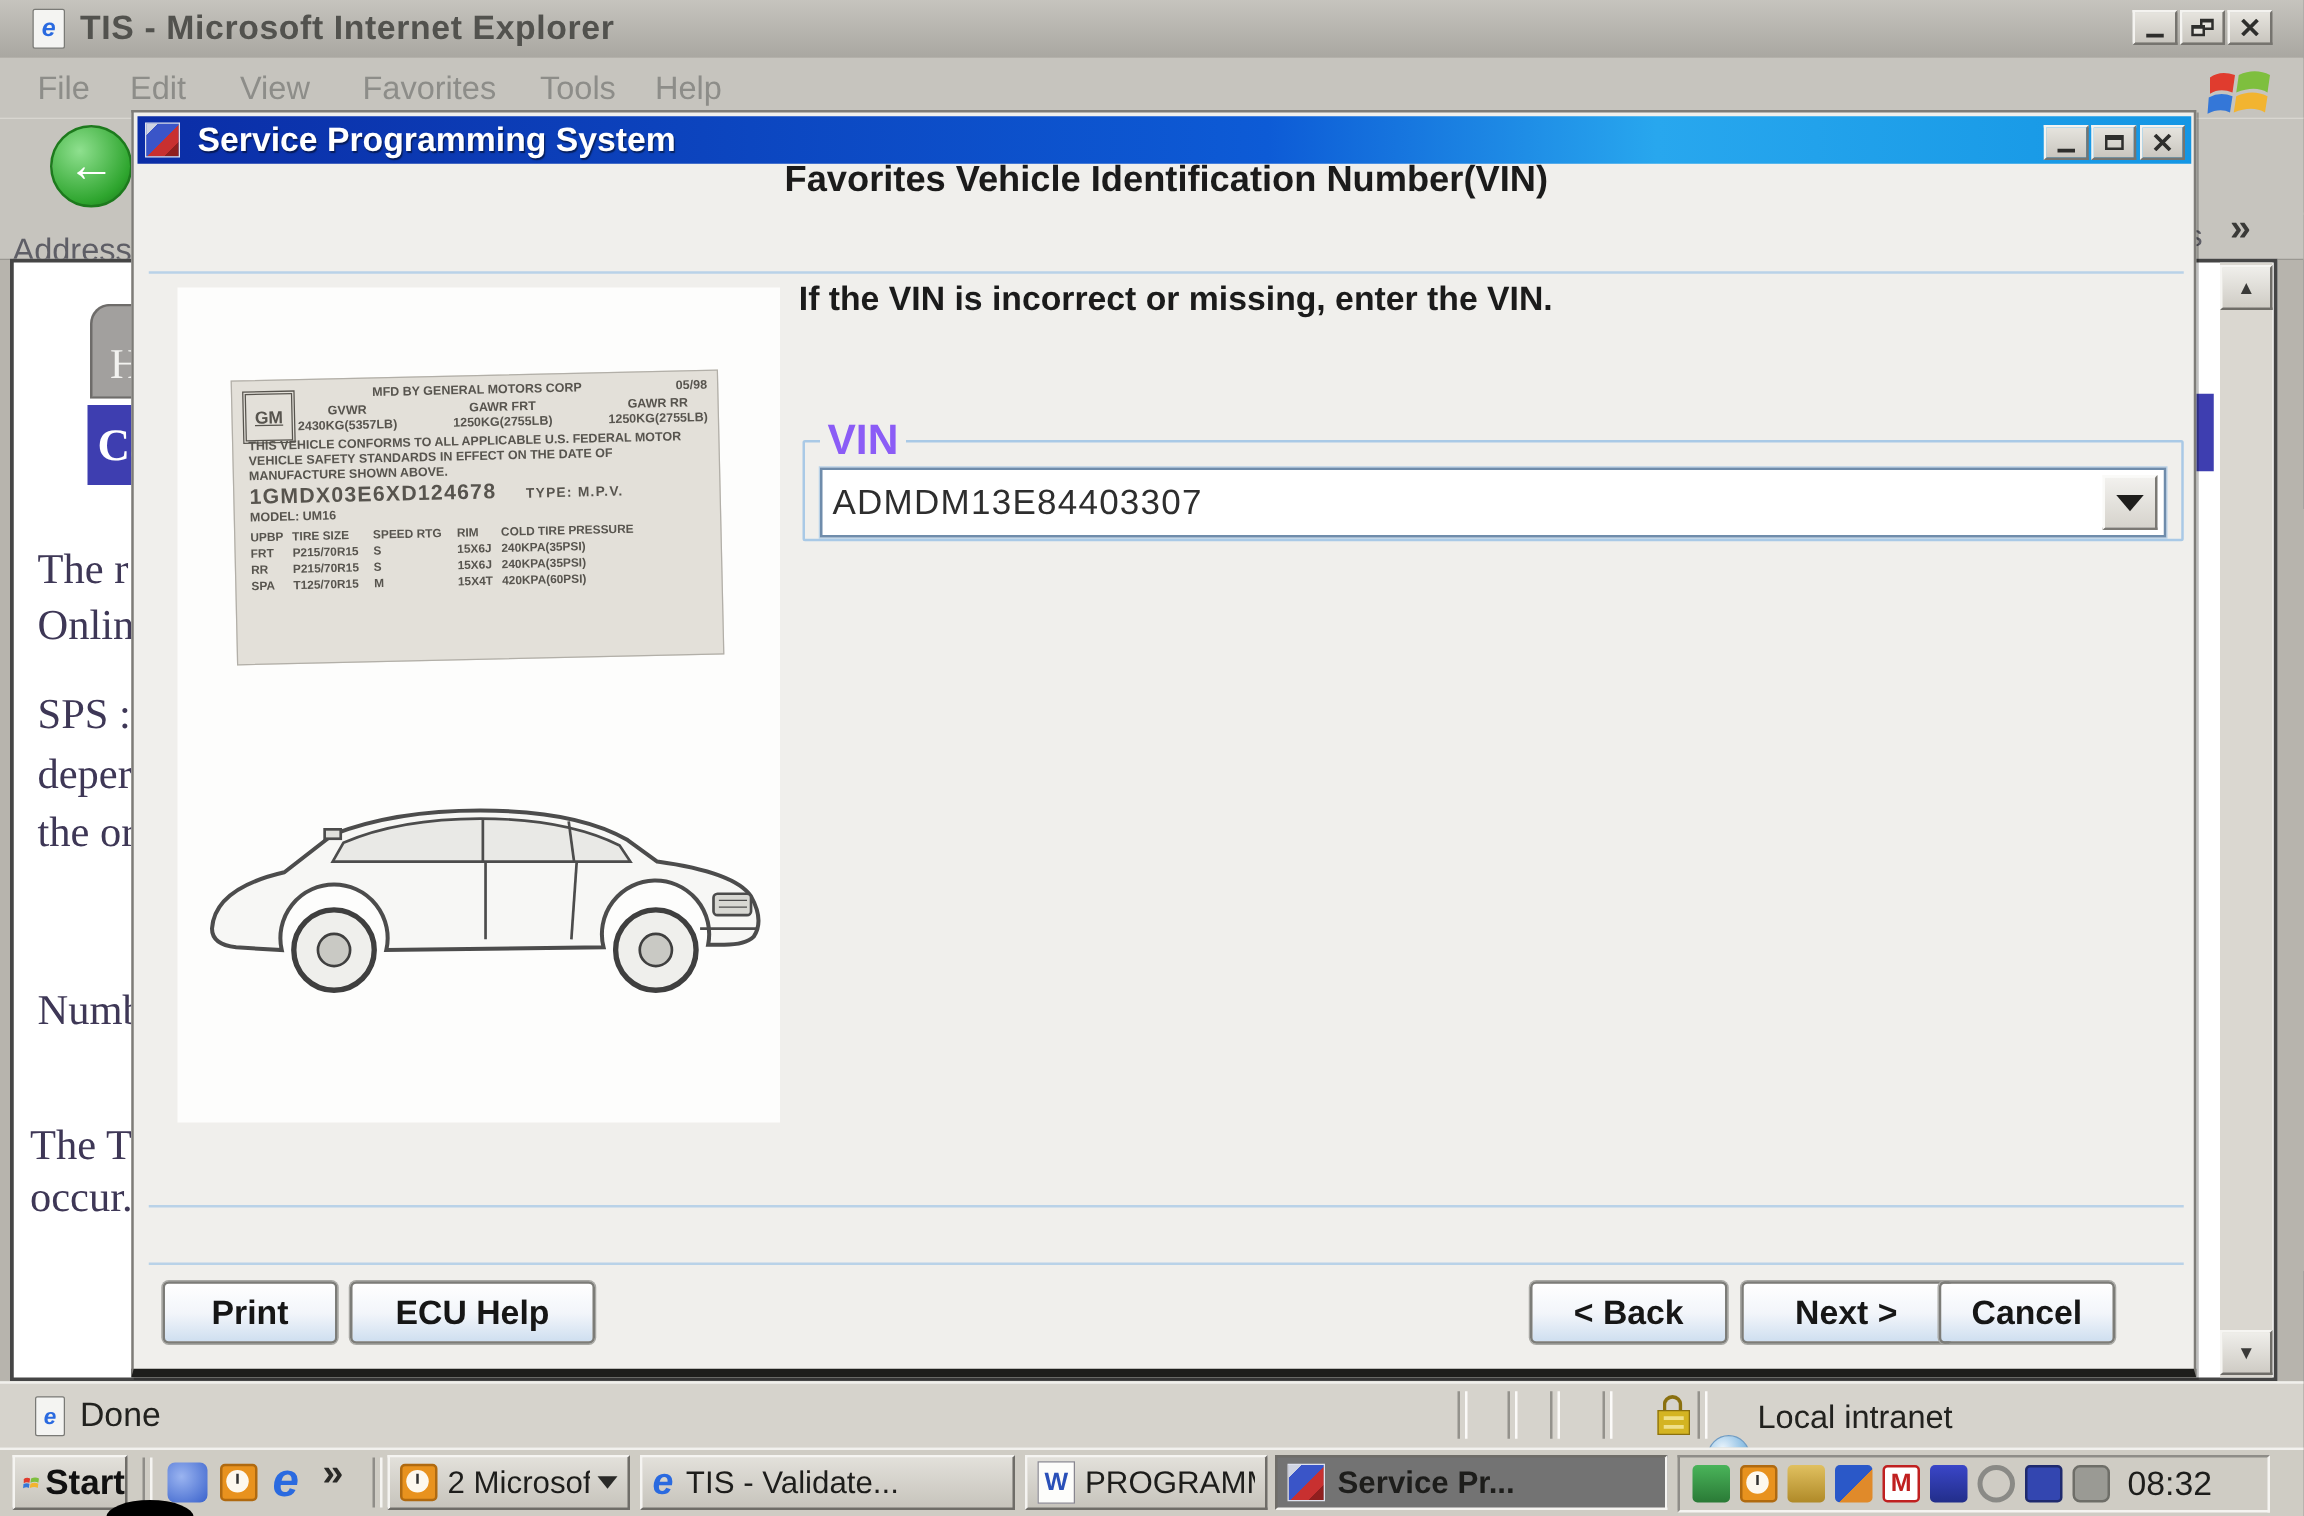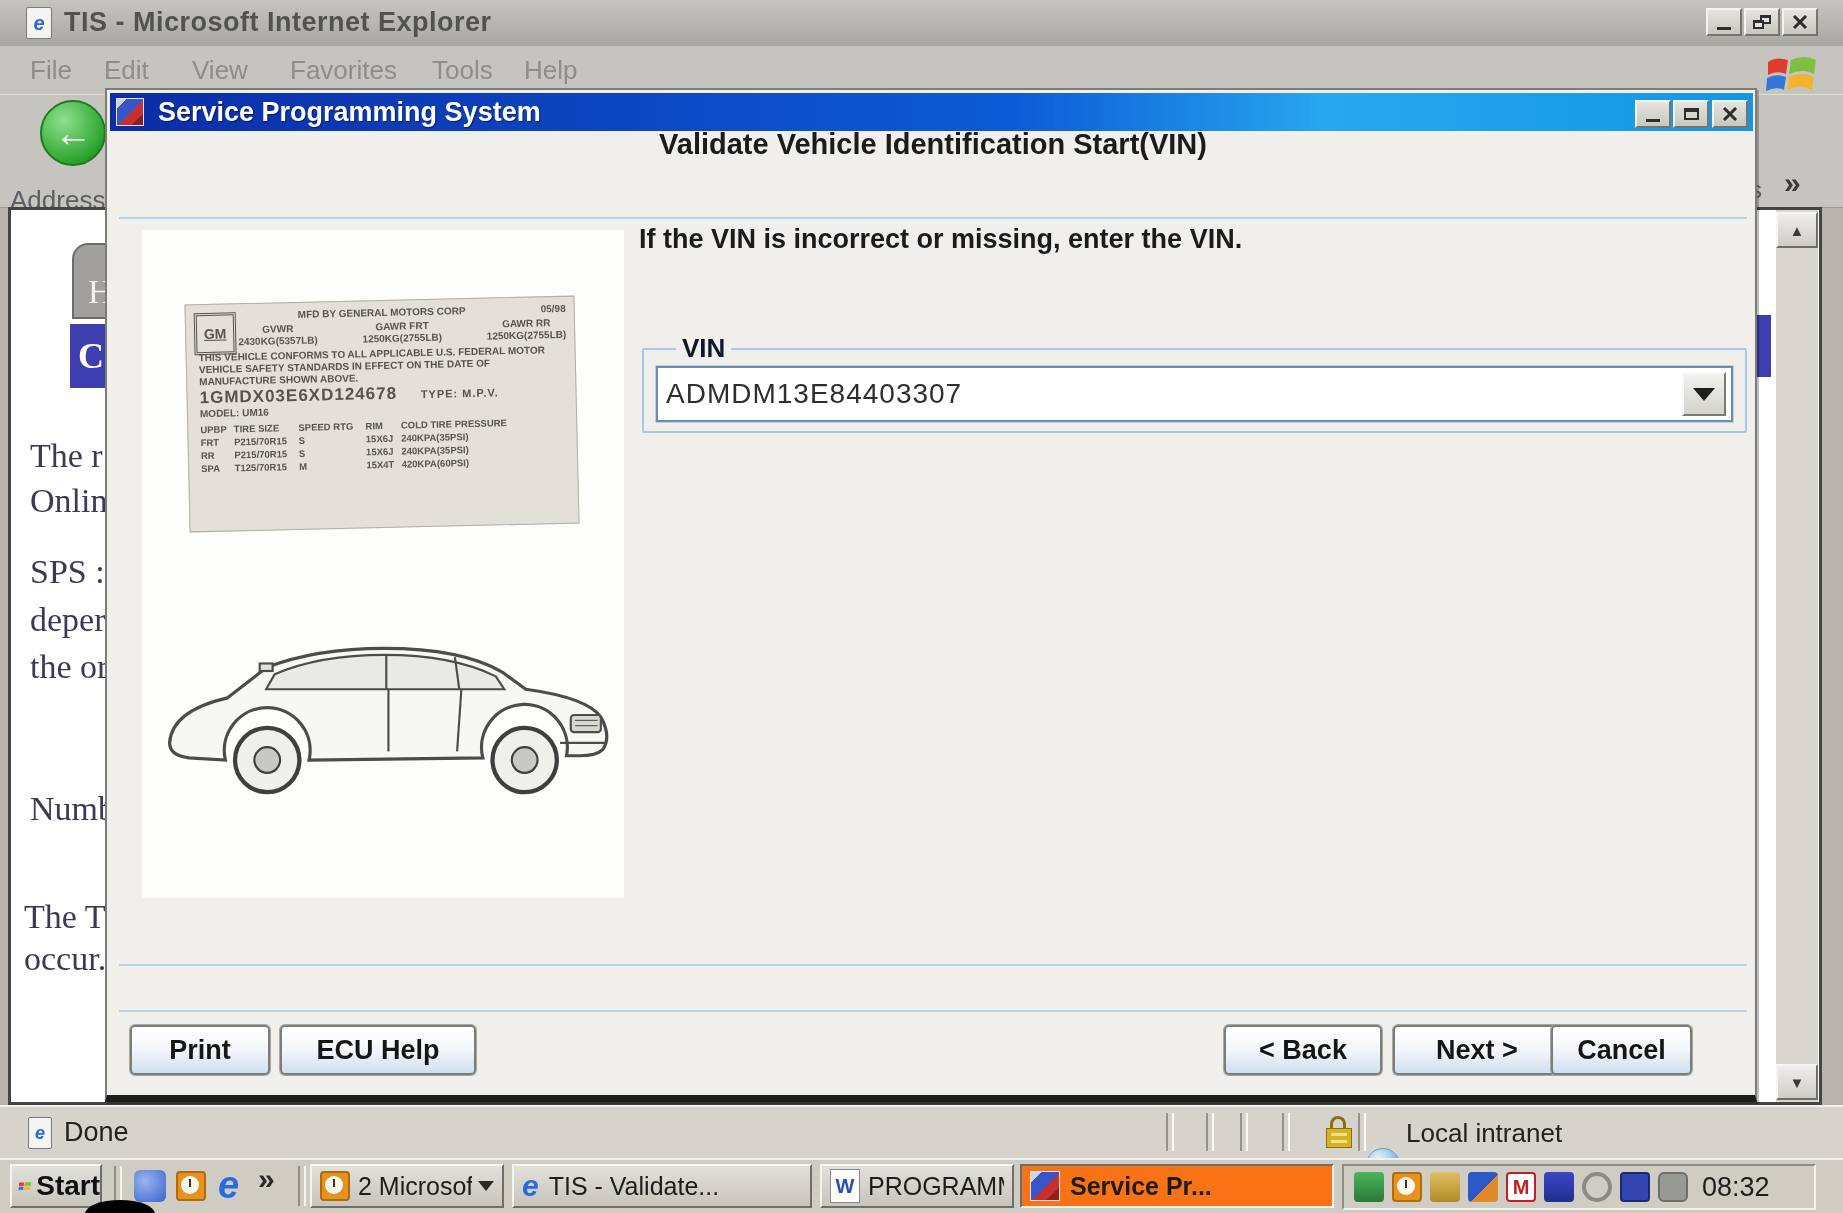--- a/index.html
+++ b/index.html
@@ -90,21 +90,21 @@
   .stk-cols{display:flex;justify-content:space-between;text-align:center;margin-top:2px;}
   .stk-vin{font-size:17px;letter-spacing:1px;margin-top:4px;}
   .stk-type{font-size:11px;margin-left:18px;}
   .stk-table{width:100%;border-collapse:collapse;margin-top:4px;font-size:9.5px;}
   .stk-table td{padding:0 2px 1px 0;font-weight:bold;color:#57544e;}
 
   
   .instr{font-size:27px;font-weight:bold;color:#1b1b1b;line-height:35px;}
   .vin-fieldset{left:535px;top:243px;width:1105px;height:100px;box-sizing:border-box;
     border:2px solid #a9c9e6;border-radius:2px;margin:0;padding:0 12px;}
-  .vin-fieldset legend{font-size:26px;font-weight:bold;color:#0f172a;padding:0 6px;margin-left:20px;}
+  .vin-fieldset legend{font-size:34px;font-weight:bold;color:#8b5cf6;padding:0 6px;margin-left:0;}
   .combo{position:relative;margin-top:2px;height:56px;background:#fff;
     border:2px solid #6f8cab;box-shadow:0 0 0 1px #b9d2e8;box-sizing:border-box;
     display:flex;align-items:center;}
   .combo-value{font-size:28px;color:#2e2e2e;padding-left:8px;letter-spacing:1px;}
   .combo-btn{position:absolute;right:5px;top:4px;width:44px;height:44px;
     background:linear-gradient(#f2f1ee,#d6d3cc);
     border:2px solid;border-color:#fafaf8 #7b7974 #7b7974 #fafaf8;box-sizing:border-box;
     display:flex;align-items:center;justify-content:center;}
   .tri-down{width:0;height:0;border-left:11px solid transparent;
     border-right:11px solid transparent;border-top:13px solid #1e1e1c;}
@@ -130,21 +130,21 @@
     background:radial-gradient(circle at 35% 30%,#eaf4fc,#8fc0e4 55%,#4d88c0);
     position:relative;overflow:hidden;border:1px solid #6f9cc4;}
   .globe i{position:absolute;left:4px;top:10px;width:16px;height:12px;background:#7fb86a;border-radius:40% 60% 50% 50%;}
 
   
   .taskbar{left:0;top:1158px;width:1843px;height:55px;background:#cfccc4;
     border-top:2px solid #f2f1ee;}
   .tb-raised{background:linear-gradient(#e2e0da,#c7c4bc);
     border:2px solid;border-color:#f5f4f1 #6f6d68 #6f6d68 #f5f4f1;box-sizing:border-box;
     display:flex;align-items:center;}
-  .tb-active{background:#f97316;border-color:#6f6d68 #f5f4f1 #f5f4f1 #6f6d68;}
+  .tb-active{background:#737373;border-color:#6f6d68 #f5f4f1 #f5f4f1 #6f6d68;}
   .tb-text{font-size:25px;color:#1d1d1b;white-space:nowrap;overflow:hidden;}
   .tb-div{width:4px;height:40px;border-left:2px solid #8f8d88;border-right:2px solid #f5f4f1;}
   .clockicon{width:30px;height:30px;background:#e8921e;border:2px solid #b06a10;border-radius:4px;
     box-sizing:border-box;position:relative;}
   .clockicon i{position:absolute;left:3px;top:3px;width:18px;height:18px;background:#fdf8ee;border-radius:50%;}
   .clockicon b{position:absolute;left:11px;top:6px;width:2px;height:8px;background:#333;}
   .wordicon{width:28px;height:32px;background:#fdfdfb;border:1px solid #88868f;
     display:flex;align-items:center;justify-content:center;}
   .wordicon span{color:#2a50b8;font-weight:bold;font-size:20px;}
   .spsicon-s{width:28px;height:28px;border:1px solid #dfe2ee;
@@ -245,21 +245,21 @@
     </div>
     <div class="abs winbtn" style="left:1566px;top:10px;">
       <div class="glyph-max"></div>
     </div>
     <div class="abs winbtn" style="left:1605px;top:10px;">
       <svg width="16" height="14">
           <path d="M2 1 L14 13 M14 1 L2 13" stroke="#2e2e2c" stroke-width="3"></path>
         </svg>
     </div>
 
-    <div class="abs sps-heading" style="left:0;top:38px;width:1652px;">Validate Vehicle Identification Start(VIN)</div>
+    <div class="abs sps-heading" style="left:0;top:38px;width:1652px;">Favorites Vehicle Identification Number(VIN)</div>
     <div class="abs sep-blue" style="left:12px;top:127px;width:1628px;"></div>
 
     <div class="abs img-panel">
 
       <div class="abs sticker">
         <div class="gm-box">
           <span>GM</span>
         </div>
         <div class="stk-row1">
           <span style="margin-left:60px;">MFD BY GENERAL MOTORS CORP</span>

